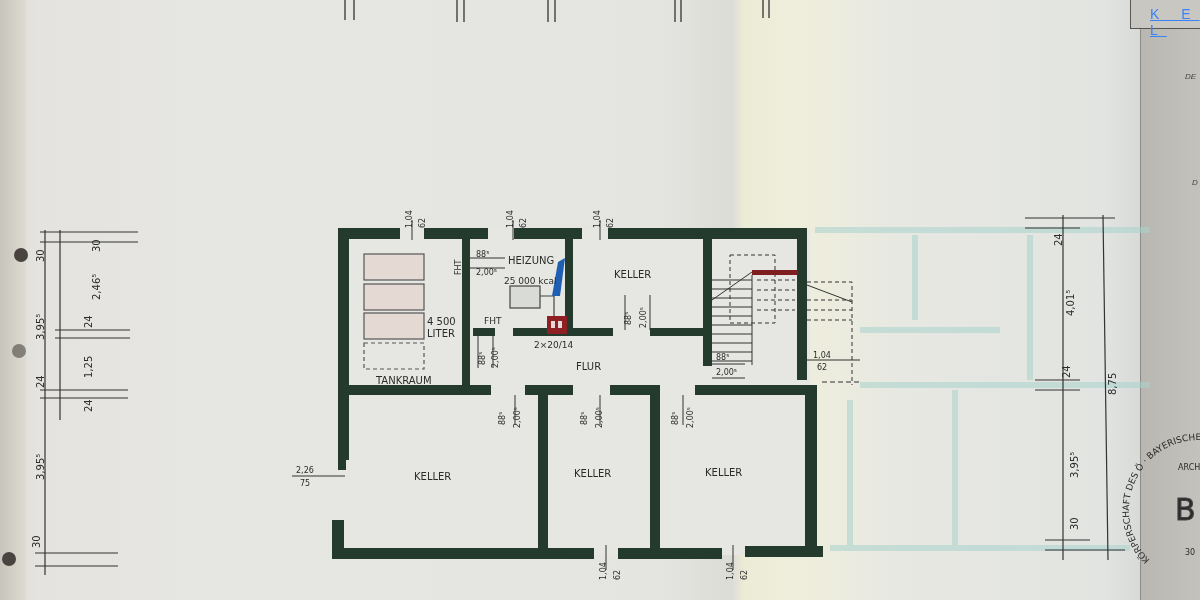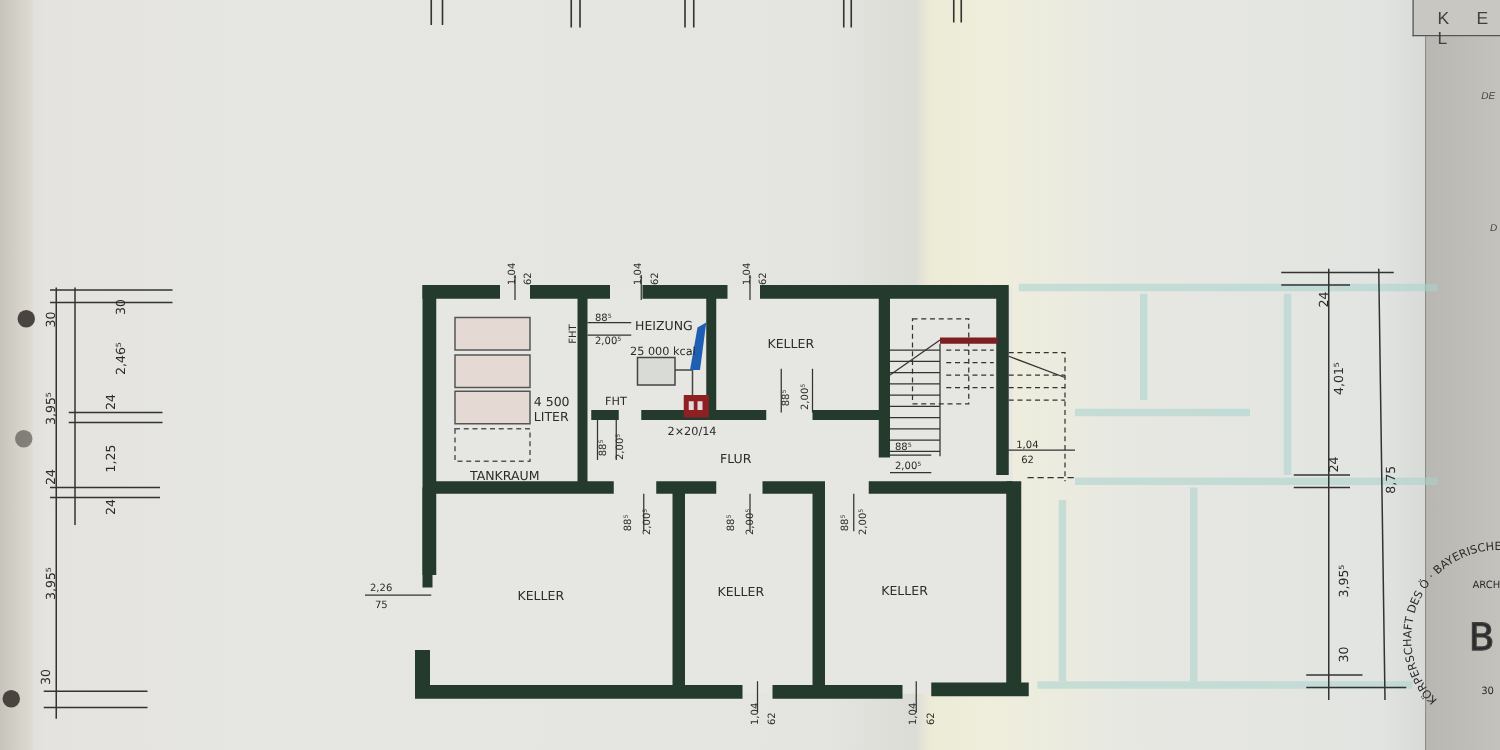--- a/index.html
+++ b/index.html
@@ -1,20 +1,20 @@
 <!DOCTYPE html>
 <html><head>
 <meta charset="utf-8">
 <style>
   html,body{margin:0;padding:0;}
   body{width:1200px;height:600px;overflow:hidden;position:relative;font-family:"Liberation Sans",sans-serif;
     background:linear-gradient(90deg,#d9d8d3 0%,#e4e3df 3%,#e6e6e3 20%,#e4e4e1 55%,#dcdcd6 61%,#ecebd6 62%,#efeedc 66%,#e7e8e2 75%,#e2e4e1 92%,#d8dad8 95%);}
   .sheet-right{position:absolute;left:1140px;top:0;width:60px;height:600px;background:linear-gradient(90deg,#b9b7b2,#c4c2bd);border-left:1px solid #8d8b86;}
   .title-box{position:absolute;left:1130px;top:0;width:70px;height:28px;border:1px solid #555;border-top:none;background:#c9c7c2;}
-  .title-text{position:absolute;left:1150px;top:6px;font-size:14px;letter-spacing:9px;color:#404040;}
+  .title-text{position:absolute;left:1150px;top:6px;font-size:14px;letter-spacing:9px;color:#3b82f6;text-decoration:underline;}
   .side-text{position:absolute;font-size:8px;color:#444;font-style:italic;}
   .binder-strip{position:absolute;left:0;top:0;width:26px;height:600px;background:linear-gradient(90deg,#c7c4bb,#dedbd3);}
   .hole{position:absolute;width:14px;height:14px;border-radius:50%;background:#4a4440;}
   svg{position:absolute;left:0;top:0;}
   .lbl{font-family:"DejaVu Sans",sans-serif;fill:#2b2b2b;}
 </style>
 </head>
 <body>
 
 <div class="binder-strip"></div>

